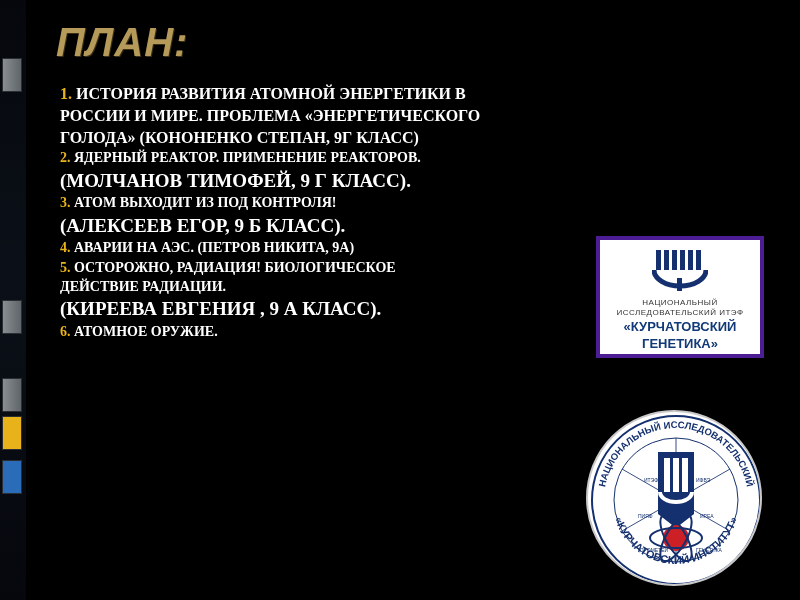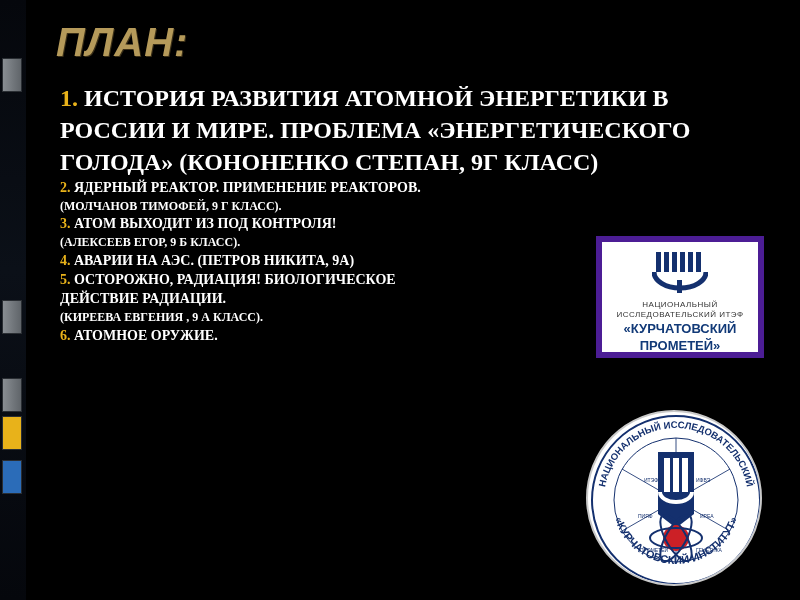--- a/index.html
+++ b/index.html
@@ -85,33 +85,33 @@
     font-family: "Liberation Serif", serif;
     font-weight: bold;
     text-transform: uppercase;
     line-height: 1.24;
     margin: 0 0 2px 0;
   }
   .num {
     color: #e8b21a;
     font-weight: bold;
   }
-  .sz-lg { font-size: 24px; }
+  .sz-lg { font-size: 16px; }
   .sz-md { font-size: 14px; }
-  .sz-sm { font-size: 12px; }
+  .sz-sm { font-size: 19px; }
 
   
   .logo-kurchatov-top {
     position: absolute;
     right: 12px;
     top: 236px;
     width: 168px;
     height: 122px;
     background: #ffffff;
-    border: 6px solid #4c1d95;
+    border: 4px solid #4c1d95;
     box-sizing: border-box;
     text-align: center;
     font-family: "Liberation Sans", sans-serif;
   }
   .logo-kurchatov-top .mark {
     margin: 8px auto 2px auto;
     width: 56px; height: 44px;
   }
   .logo-kurchatov-top .l1 {
     font-size: 8px; color: #333; letter-spacing: .5px; line-height: 1.25;
@@ -217,21 +217,21 @@
       <rect x="20" y="2" width="5" height="20" fill="#14306e"></rect>
       <rect x="28" y="2" width="5" height="20" fill="#14306e"></rect>
       <rect x="36" y="2" width="5" height="20" fill="#14306e"></rect>
       <rect x="44" y="2" width="5" height="20" fill="#14306e"></rect>
       <path d="M2 22 a26 16 0 0 0 52 0" fill="none" stroke="#14306e" stroke-width="5"></path>
       <rect x="25" y="30" width="5" height="13" fill="#14306e"></rect>
     </svg>
     <div class="l1">НАЦИОНАЛЬНЫЙ</div>
     <div class="l1">ИССЛЕДОВАТЕЛЬСКИЙ ИТЭФ</div>
     <div class="l2">«КУРЧАТОВСКИЙ</div>
-    <div class="l2">ПРОМЕТЕЙ»</div>
+    <div class="l2">ГЕНЕТИКА»</div>
   </div>
 
   <div class="logo-round">
     <svg viewBox="0 0 176 176" width="176" height="176">
       <defs>
         <path id="arcTop" d="M 16 88 A 72 72 0 0 1 160 88"></path>
         <path id="arcBot" d="M 24 88 A 64 64 0 0 0 152 88"></path>
       </defs>
       <circle cx="88" cy="88" r="86" fill="#ffffff"></circle>
       <circle cx="88" cy="88" r="84" fill="none" stroke="#14306e" stroke-width="2"></circle>

